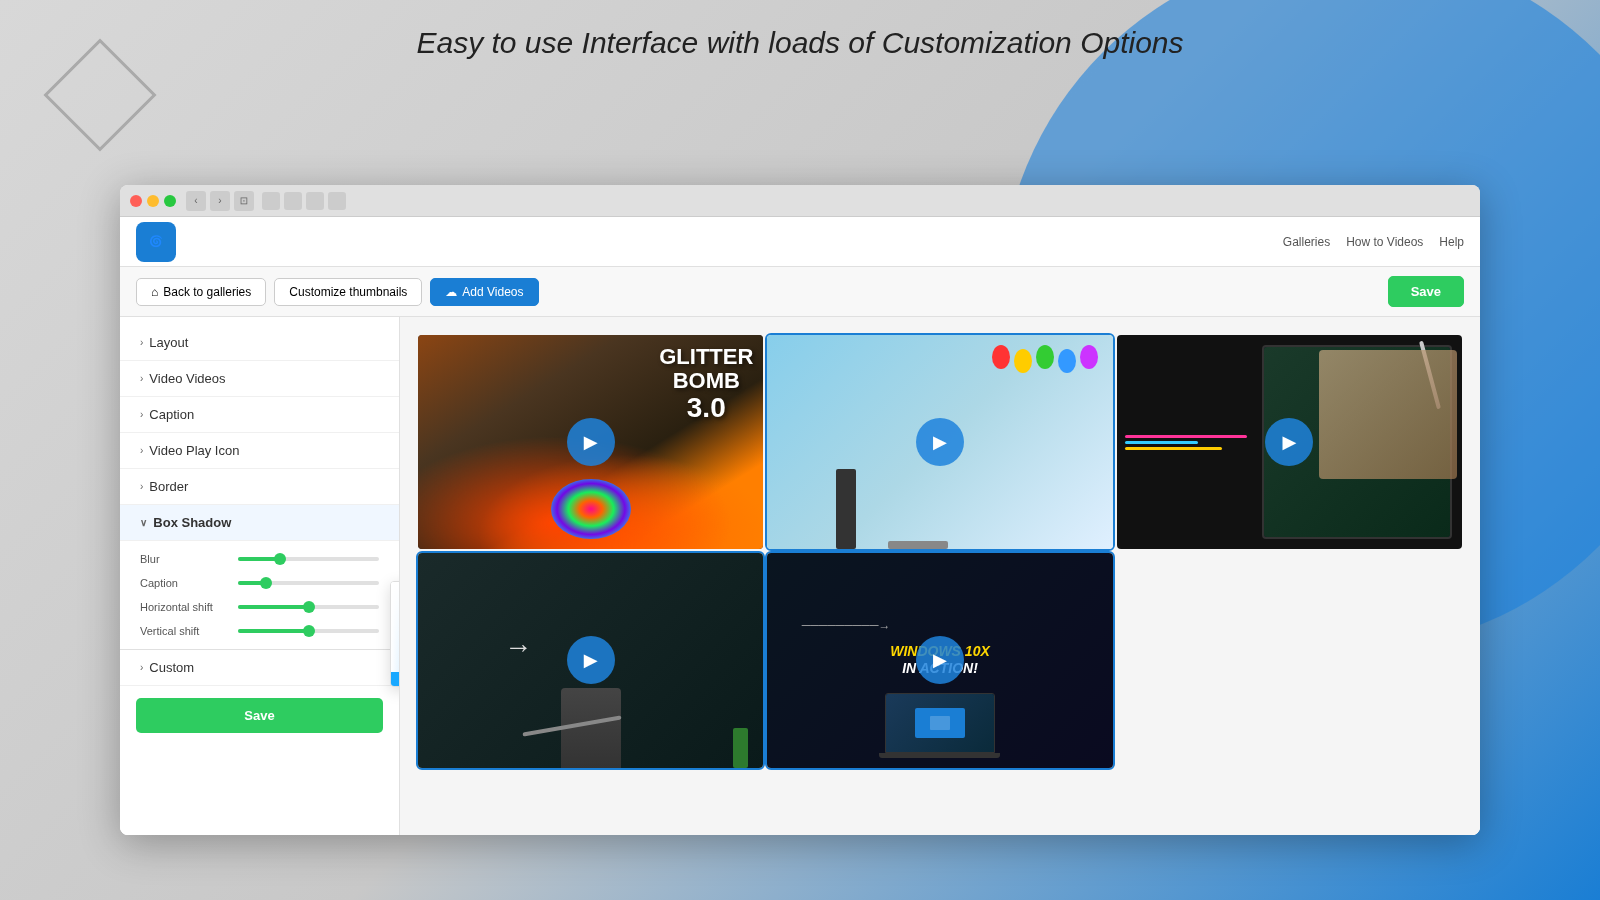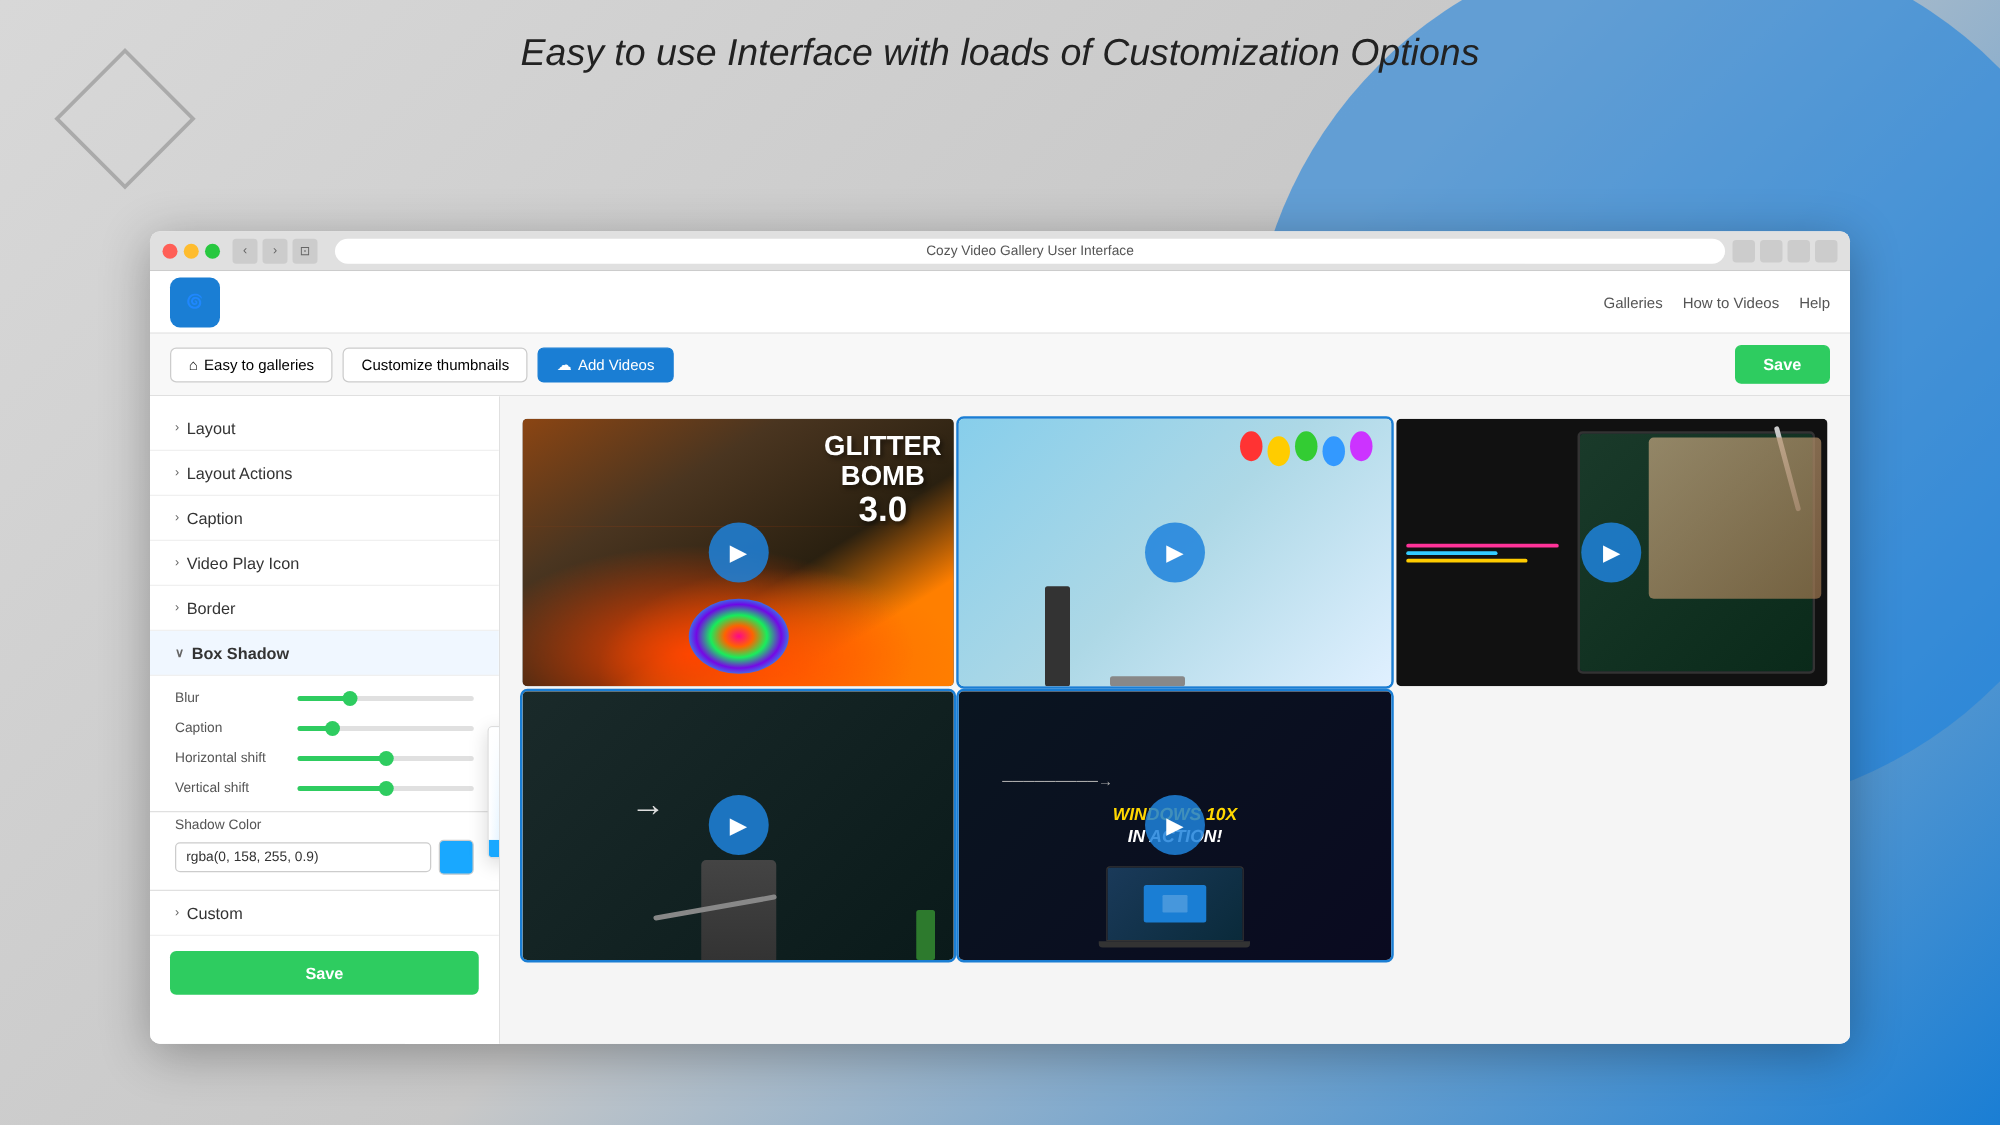--- a/index.html
+++ b/index.html
@@ -486,23 +486,20 @@
     <div class="traffic-lights">
       <div class="tl tl-red"></div>
       <div class="tl tl-yellow"></div>
       <div class="tl tl-green"></div>
     </div>
     <div class="browser-nav">
       <div class="nav-btn">‹</div>
       <div class="nav-btn">›</div>
       <div class="nav-btn">⊡</div>
     </div>
-    <div class="address-bar">
-      <span>Cozy Video Gallery User Interface</span>
-    </div>
     <div class="browser-actions">
       <div class="b-action"></div>
       <div class="b-action"></div>
       <div class="b-action"></div>
       <div class="b-action"></div>
     </div>
   </div>
 
   <div class="app-content">
 
@@ -514,21 +511,21 @@
         <span>Galleries</span>
         <span>How to Videos</span>
         <span>Help</span>
       </div>
     </div>
 
     <div class="toolbar">
       <div class="toolbar-left">
         <button class="btn">
           <span>⌂</span>
-          <span>Easy to galleries</span>
+          <span>Back to galleries</span>
         </button>
         <button class="btn">
           <span>Customize thumbnails</span>
         </button>
         <button class="btn btn-blue">
           <span>☁</span>
           <span>Add Videos</span>
         </button>
       </div>
       <button class="btn btn-green">
@@ -540,21 +537,21 @@
 
       <div class="sidebar">
         
         <div class="sidebar-item">
           <span class="chevron">›</span>
           <span>Layout</span>
         </div>
         
         <div class="sidebar-item">
           <span class="chevron">›</span>
-          <span>Layout Actions</span>
+          <span>Video Videos</span>
         </div>
         
         <div class="sidebar-item">
           <span class="chevron">›</span>
           <span>Caption</span>
         </div>
         
         <div class="sidebar-item">
           <span class="chevron">›</span>
           <span>Video Play Icon</span>
@@ -608,27 +605,20 @@
           <div class="color-picker-popup">
             <div class="color-picker-body">
               <div class="color-gradient"></div>
 
             </div>
             <div class="color-picker-footer">rgba(0, 158, 255, 0.9)</div>
           </div>
         </div>
 
         
-        <div class="shadow-color-section">
-          <div class="shadow-color-label">Shadow Color</div>
-          <div class="shadow-color-input-row">
-            <input class="shadow-color-input" type="text" value="rgba(0, 158, 255, 0.9)" style="">
-            <div class="color-swatch"></div>
-          </div>
-        </div>
 
         
         <div class="sidebar-item custom-item">
           <span class="chevron">›</span>
           <span>Custom</span>
         </div>
 
         
         <button class="sidebar-save">
           <span>Save</span>

